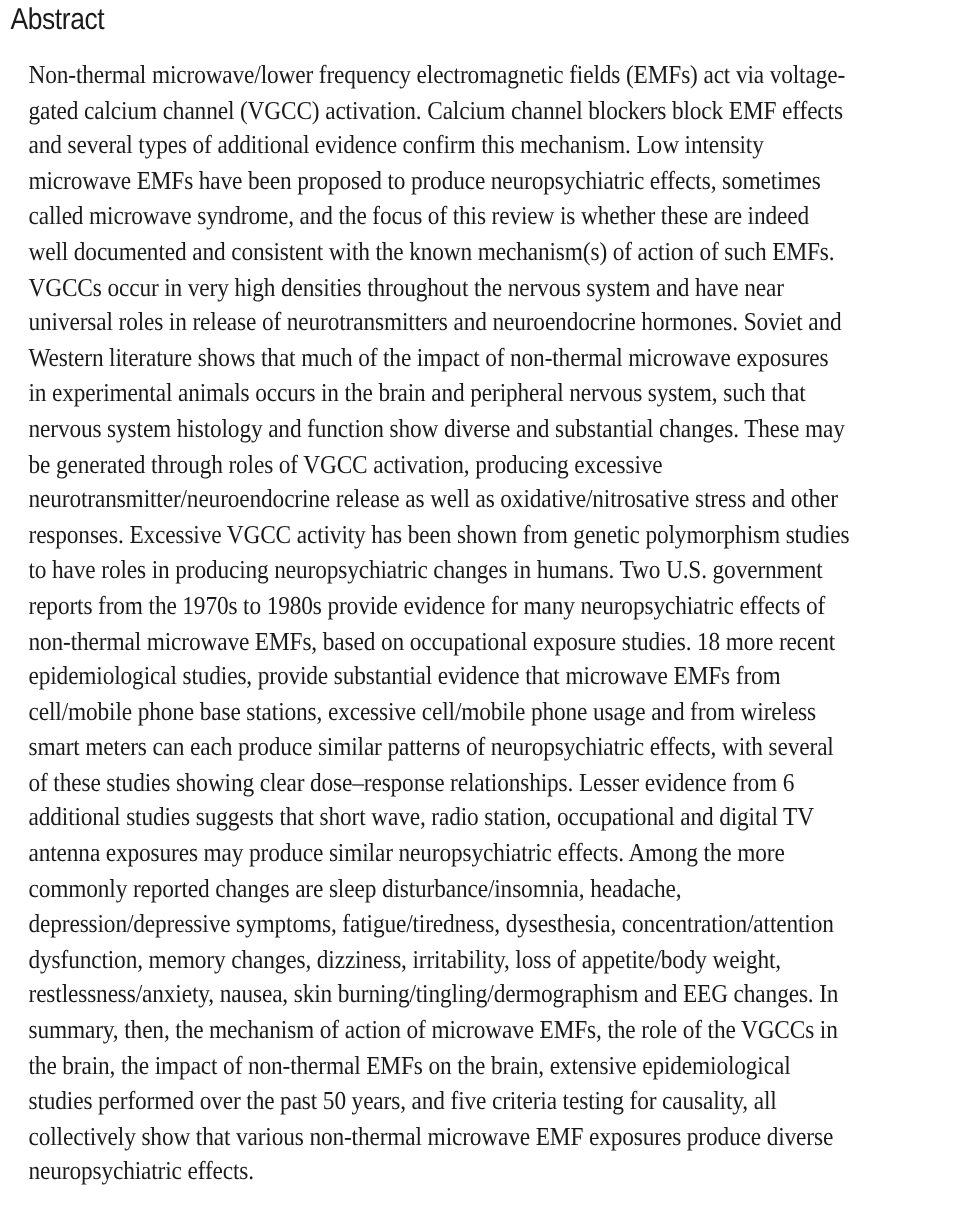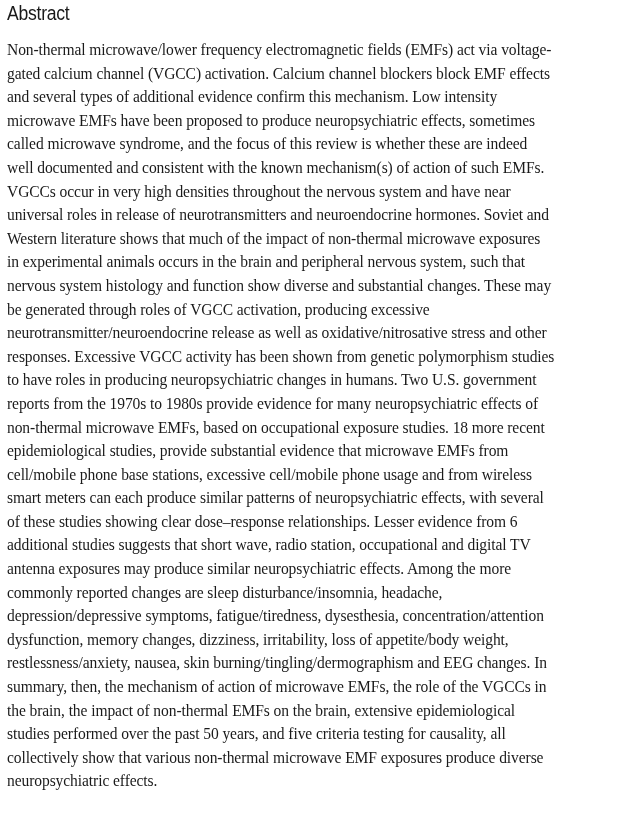--- a/index.html
+++ b/index.html
@@ -5,21 +5,21 @@
   html, body { margin: 0; padding: 0; background: #ffffff; }
   body { width: 639px; height: 815px; overflow: hidden; position: relative; }
   .page { position: absolute; left: 7px; top: 0; width: 630px; color: #1a1a1a; }
   .heading {
     font-family: "Liberation Sans", sans-serif;
     font-size: 20px; font-weight: normal;
     margin: 0; position: absolute; top: 2px; left: 0;
     letter-spacing: -0.3px; transform: scaleX(0.88); transform-origin: left;
     white-space: nowrap;
   }
-  .body { position: absolute; top: 38px; left: 0; }
+  .body { position: absolute; top: 38px; left: 12px; }
   .line {
     font-family: "Liberation Serif", serif;
     font-size: 17.2px; line-height: 23.6px; height: 23.6px;
     white-space: nowrap; transform: scaleX(0.905); transform-origin: left;
     letter-spacing: -0.1px;
   }
 </style>
 </head>
 <body>
 

